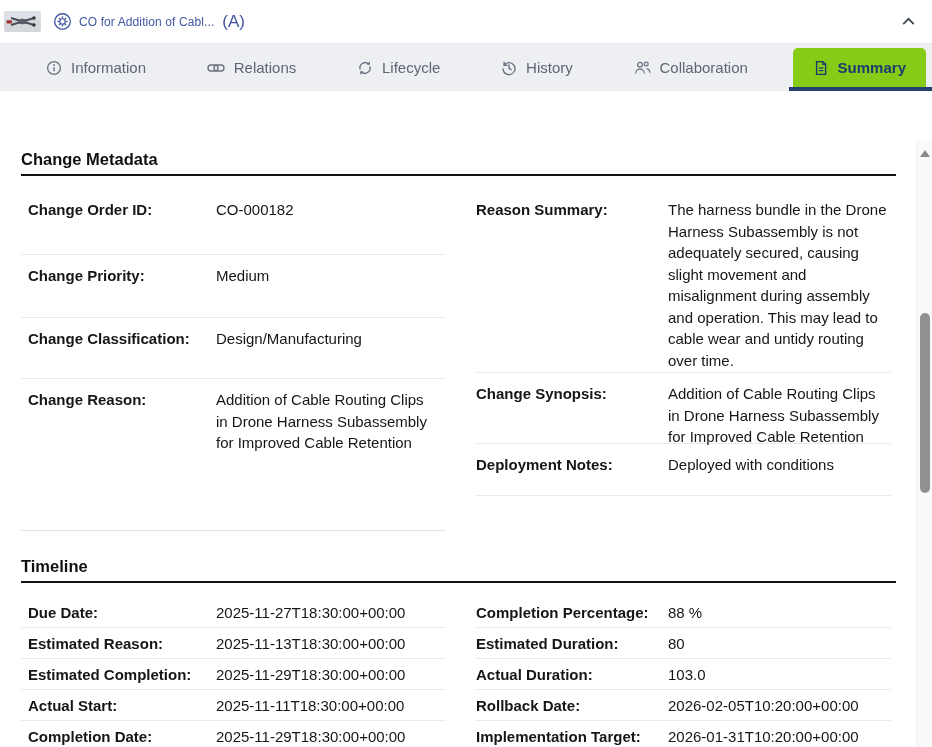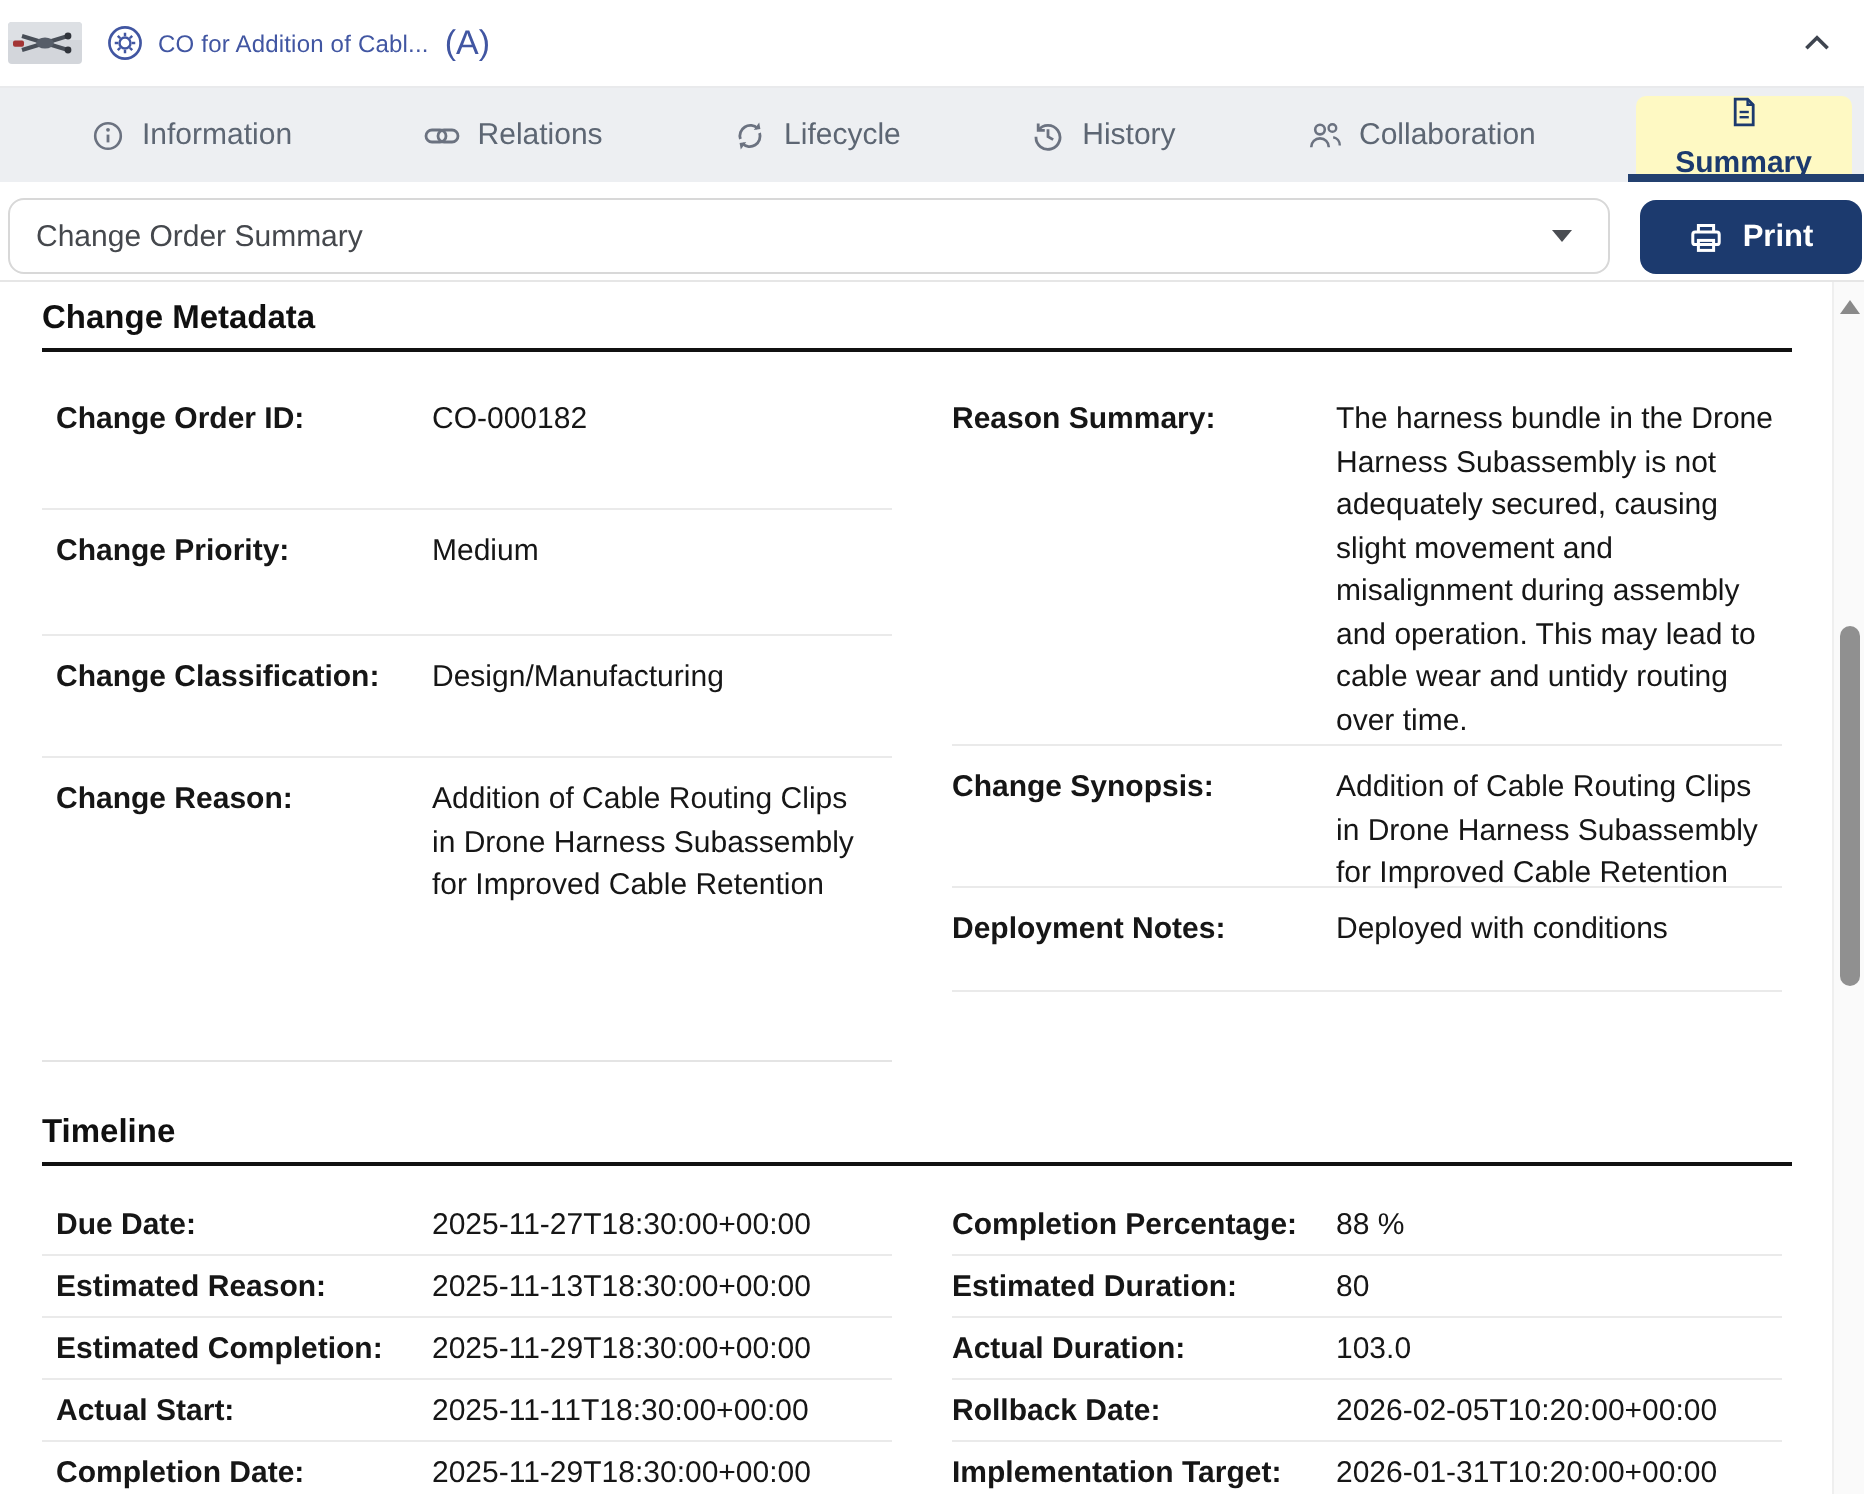--- a/index.html
+++ b/index.html
@@ -37,25 +37,24 @@
     display: flex; align-items: stretch; justify-content: space-between;
     padding: 0 6px 0 30px;
   }
   .tab {
     display: flex; align-items: center; gap: 9px;
     padding: 0 16px; font-size: 15px; color: #5d6673; cursor: pointer;
     background: transparent; border: none;
   }
   .tab .ticon { display: flex; color: #6b7280; }
   .tab.active {
-    background: #fef9c3; color: #1c3a6e; font-weight: 700;
+    background: #84cc16; color: #1c3a6e; font-weight: 700;
     border-radius: 5px 5px 0 0;
     position: relative; margin-top: 4px; margin-bottom: 4px;
     padding: 0 20px;
-    flex-direction: column;
   }
   .tab.active .ticon { color: #1c3a6e; }
   .tab.active::after {
     content: ""; position: absolute; left: -4px; right: -6px; bottom: -4px;
     height: 4px; background: #23406f;
   }
 
   
   .toolbar {
     position: absolute; top: 91px; left: 0; right: 0; height: 50px;
@@ -283,32 +282,20 @@
     <div class="tab active">
       <span class="ticon">
           <svg width="16" height="16">
             <use href="#sym-document"></use>
           </svg>
         </span>
       <span>Summary</span>
     </div>
   </div>
 
-  <div class="toolbar">
-    <div class="report-select">
-      <span>Change Order Summary</span>
-      <span class="caret"></span>
-    </div>
-    <button class="print-btn">
-      <svg width="18" height="18" style="color:#fff">
-          <use href="#sym-printer"></use>
-        </svg>
-      <span>Print</span>
-    </button>
-  </div>
 
   <div class="content">
 
     <div class="section-title first">Change Metadata</div>
 
     <div class="meta-grid">
       <div class="meta-col left">
         <div class="meta-row">
           <span class="flabel">Change Order ID:</span>
           <span class="fvalue">CO-000182</span>

